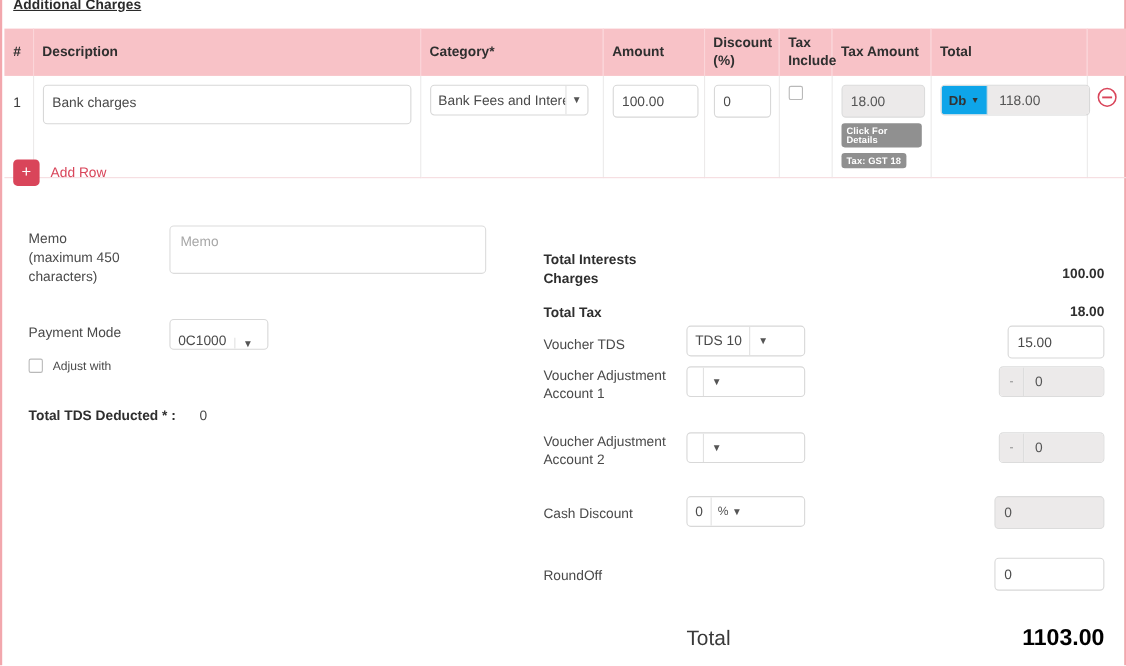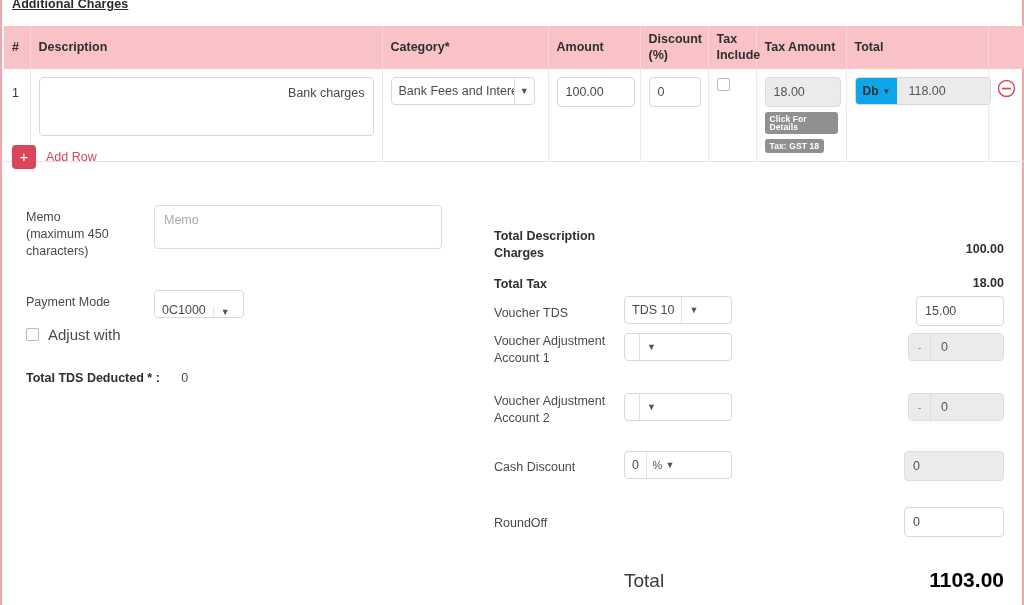--- a/index.html
+++ b/index.html
@@ -77,21 +77,21 @@
     border: 1px solid #d8d8d8;
     border-radius: 4px;
     background: #fff;
     font-family: "Liberation Sans", sans-serif;
     font-size: 12.5px;
     color: #4a4a4a;
     padding: 6px 8px;
     outline: none;
     height: 30px;
   }
-  .inp-desc { width: 100%; height: 59px; resize: none; padding-top: 8px; text-align: right; }
+  .inp-desc { width: 100%; height: 36px; resize: none; padding-top: 8px; }
   .inp-amt  { width: 78px; }
   .inp-disc { width: 52px; }
   .inp-gray { background: #eceaea; color: #555; border-color: #dcdcdc; }
 
   .select-box {
     display: inline-flex;
     align-items: stretch;
     border: 1px solid #d8d8d8;
     border-radius: 4px;
     background: #fff;
@@ -205,21 +205,21 @@
     padding: 7px 9px;
     font-size: 12.5px;
     color: #4a4a4a;
     font-family: "Liberation Sans", sans-serif;
     resize: none;
     outline: none;
   }
   .memo-area::placeholder { color: #a8a8a8; }
   .pay-mode { width: 90px; align-items: flex-end; }
   .adjust-row { position: absolute; left: 24px; top: 326px; display: flex; align-items: center; gap: 9px; }
-  .adjust-label { font-size: 15px; color: #4a4a4a; }
+  .adjust-label { font-size: 11px; color: #4a4a4a; }
   .tds-total {
     position: absolute; left: 24px; top: 371px;
     font-size: 12.5px; font-weight: bold; color: #2f2f2f;
   }
   .tds-total .val { font-weight: normal; color: #4a4a4a; margin-left: 18px; }
 
   
   .summary { position: absolute; left: 492px; top: 228px; width: 510px; }
   .sum-row { position: relative; height: 0; }
   .sum-label {
@@ -370,21 +370,21 @@
 
   <div class="tds-total">
     <span>Total TDS Deducted * :</span>
     <span class="val">0</span>
   </div>
 
   <div class="summary">
 
     <div class="sum-row">
       <div class="sum-label bold" style="top:0;">
-        <div>Total Description</div>
+        <div>Total Interests</div>
         <div>Charges</div>
       </div>
       <div class="sum-val" style="top:14px;">100.00</div>
     </div>
 
     <div class="sum-row">
       <div class="sum-label bold" style="top:48px;">Total Tax</div>
       <div class="sum-val" style="top:48px;">18.00</div>
     </div>
 

